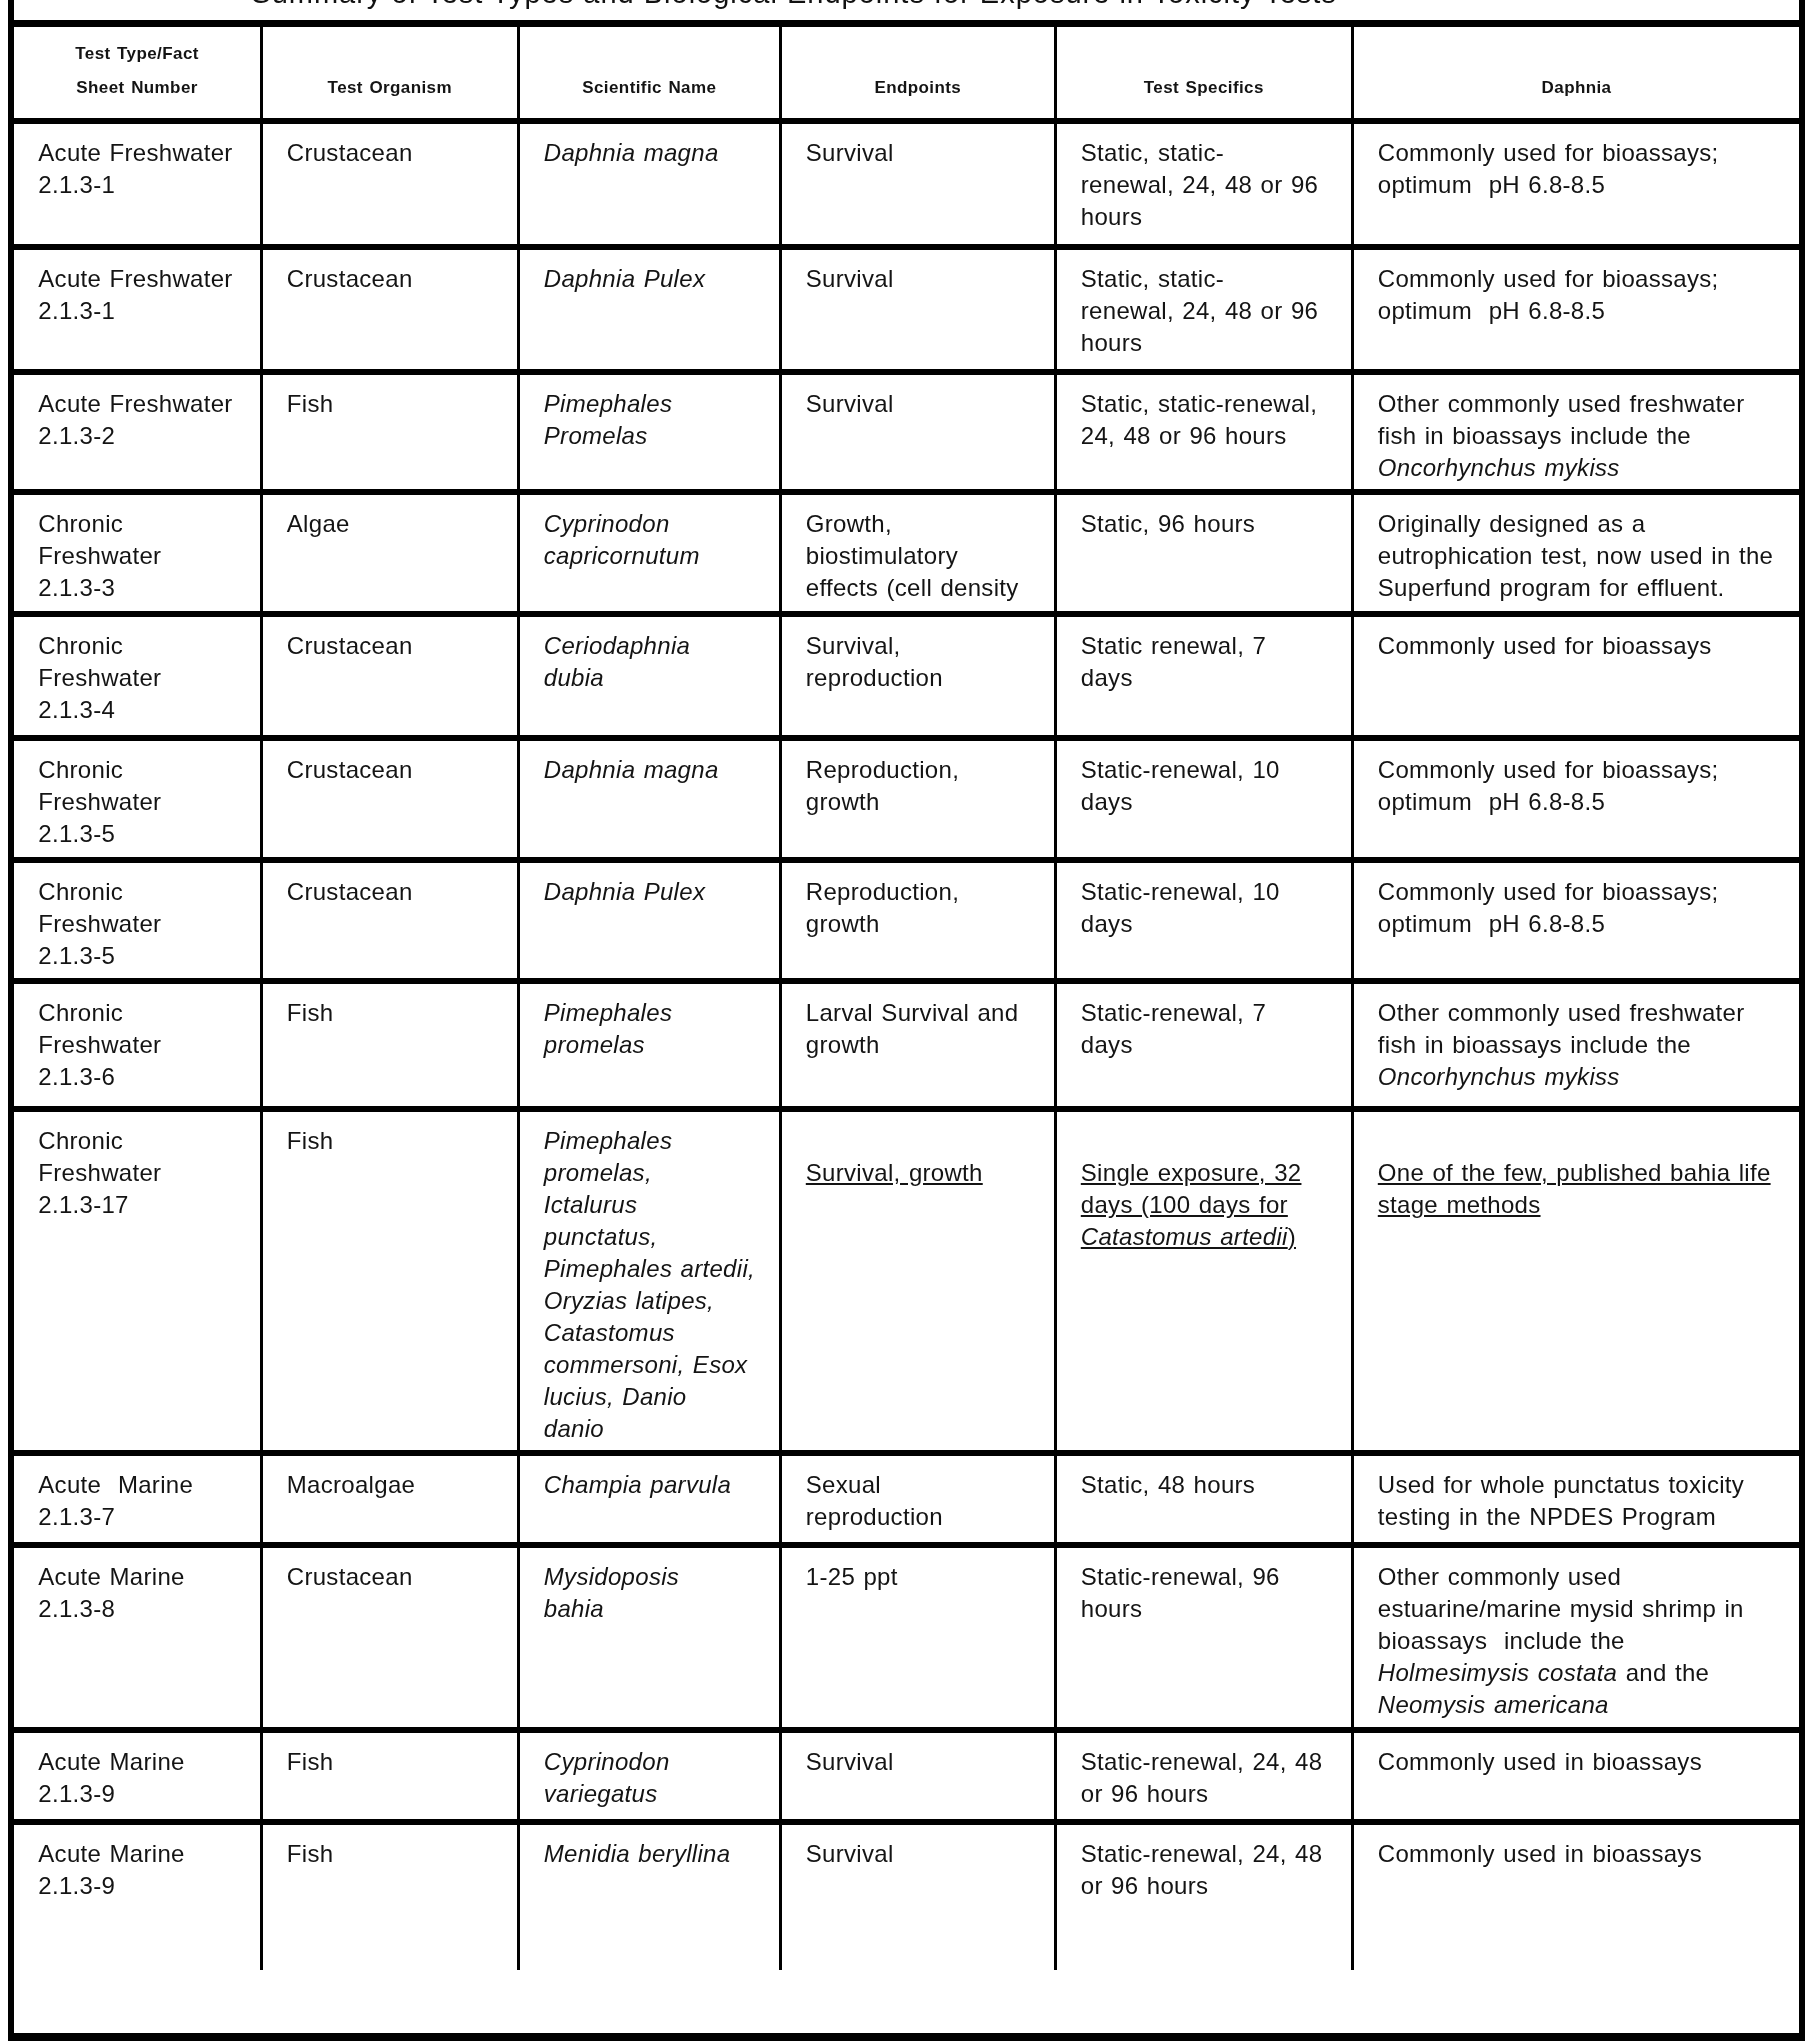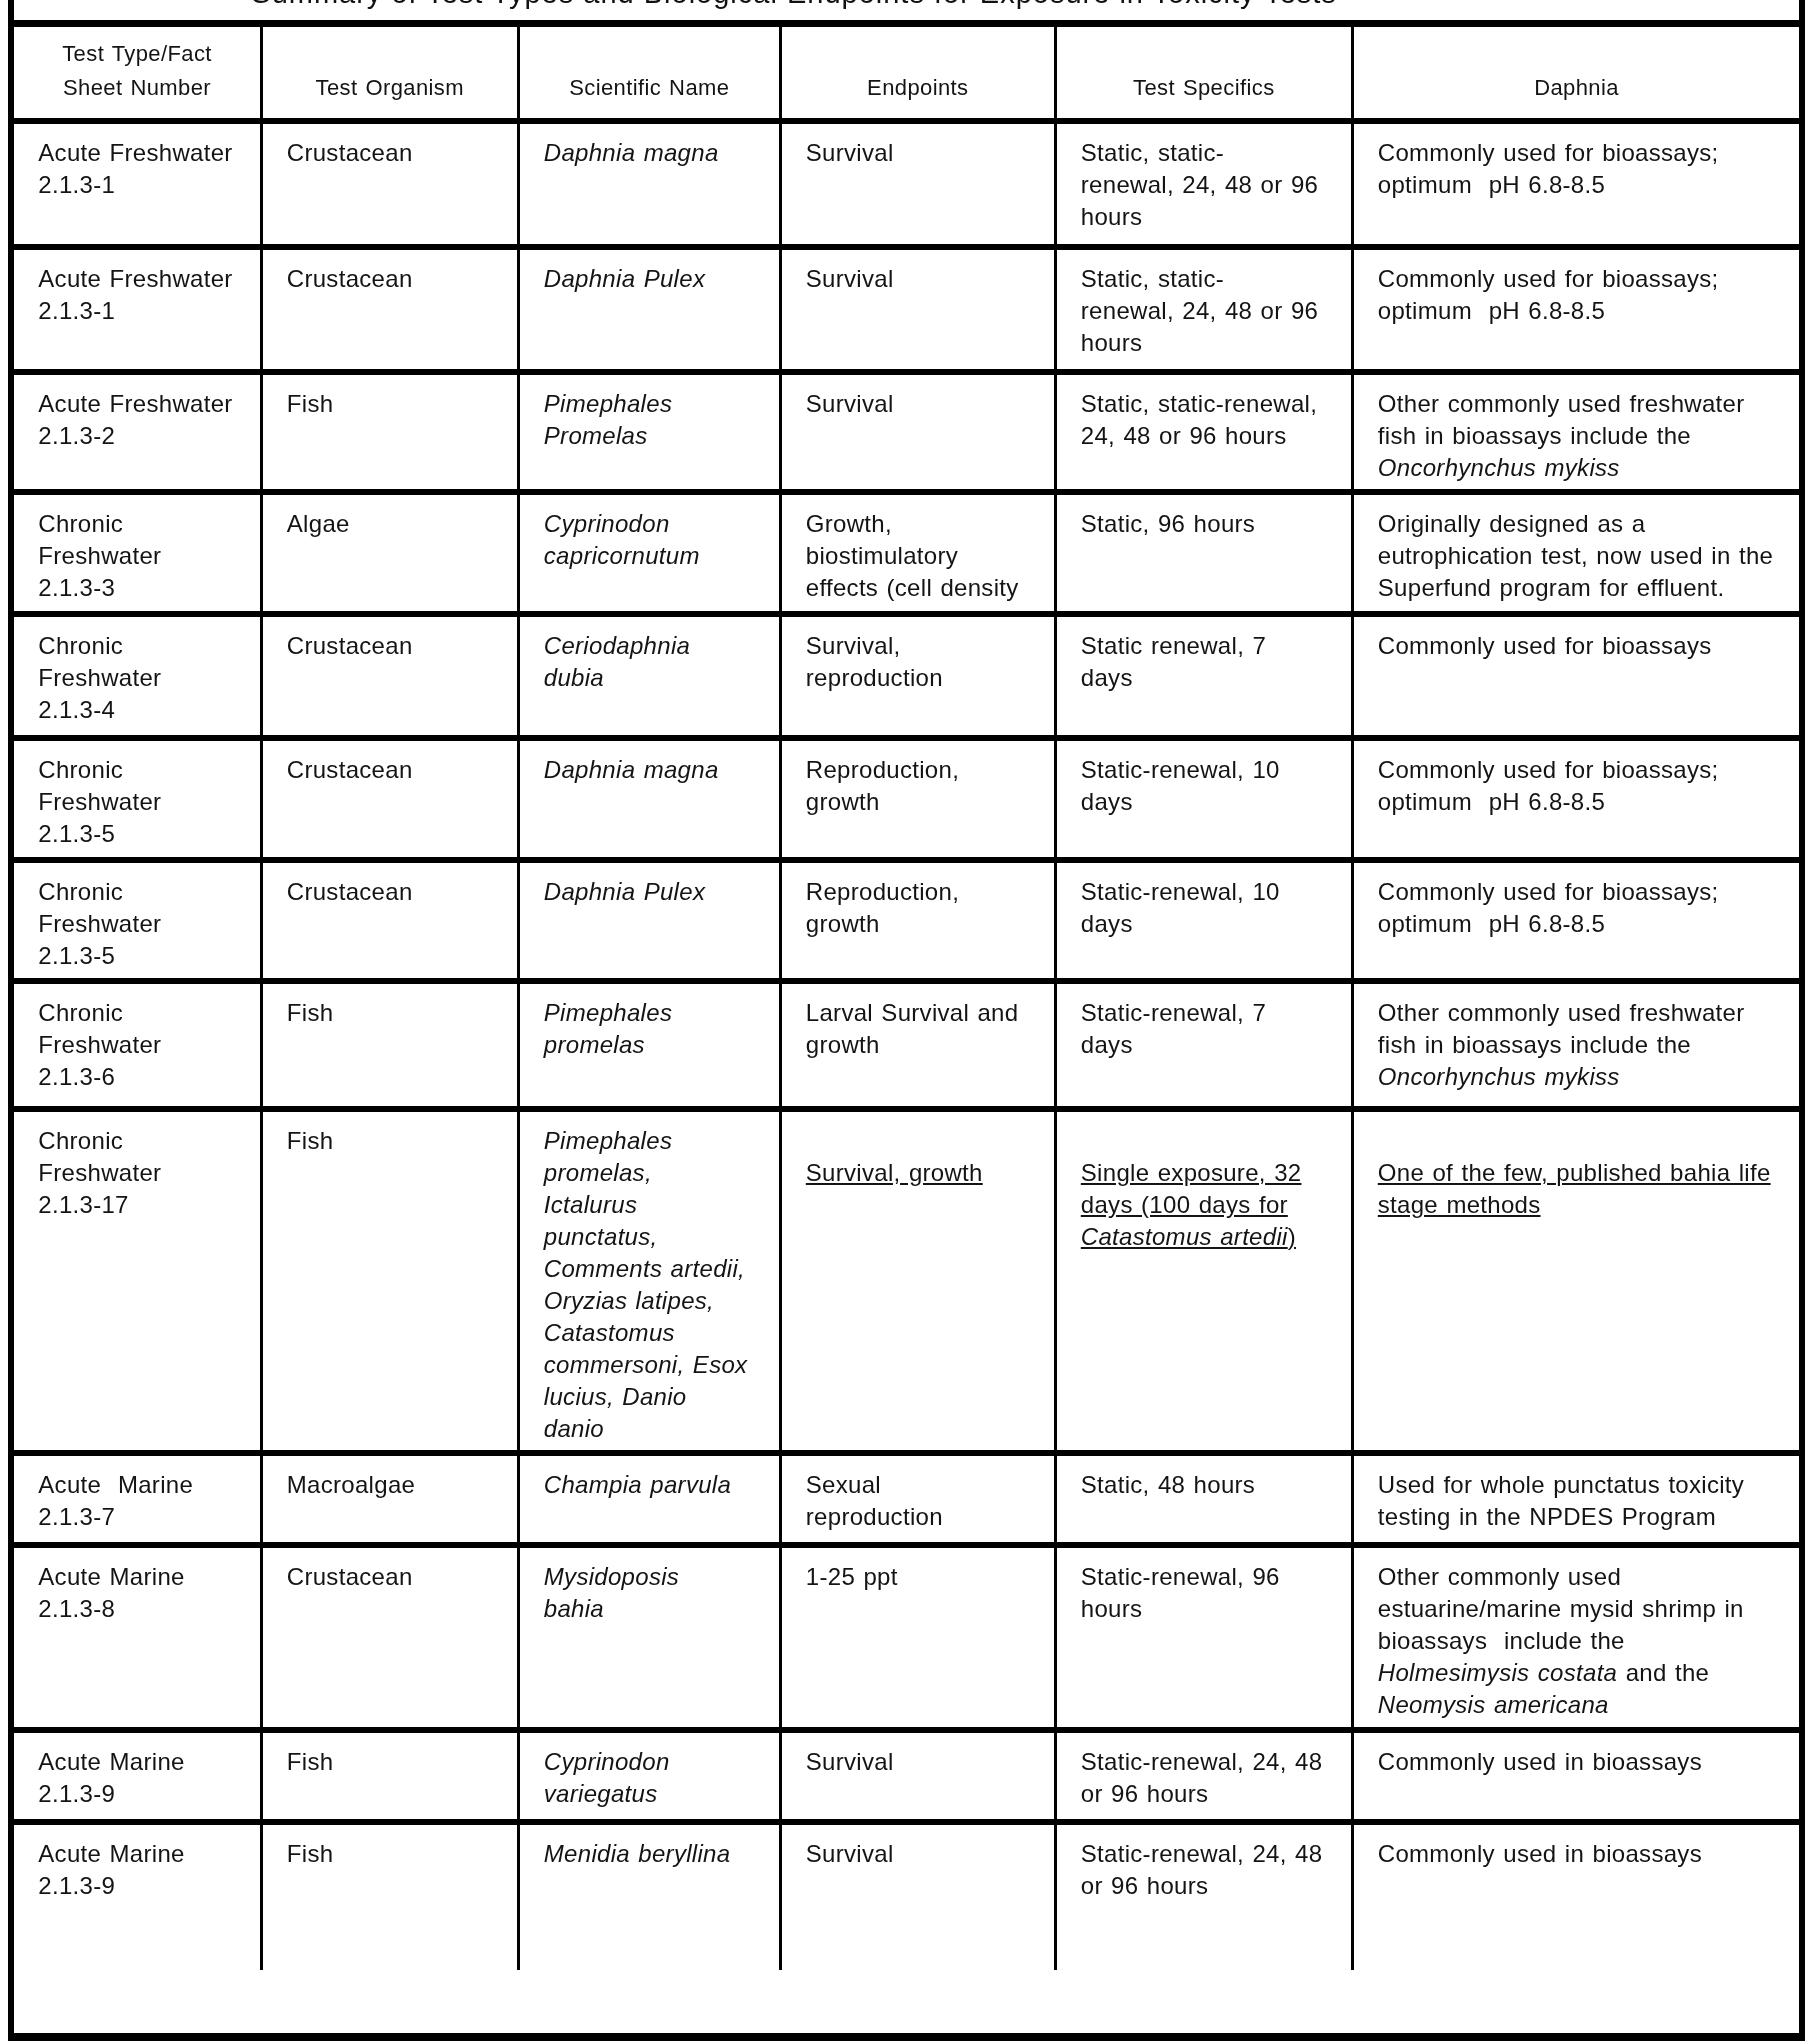--- a/index.html
+++ b/index.html
@@ -24,22 +24,22 @@
   col.c4{width:275px}col.c5{width:297px}col.c6{width:auto}
   th,td{
     border:3.7px solid #000;border-top-width:6.5px;border-bottom-width:6.5px;
     box-sizing:border-box;vertical-align:top;background:#fff;
     font-size:24px;letter-spacing:0.3px;word-spacing:1.4px;
     padding:13px 7.4px 5.6px 24px;
   }
   th:first-child,td:first-child{border-left:0;}
   th:last-child,td:last-child{border-right:0;}
   thead th{
-    border-top:0;vertical-align:bottom;text-align:center;font-weight:400;
-    font-size:22px;letter-spacing:0.4px;padding:9.3px 5.6px 13px 5.6px;height:87px;
+    border-top:0;vertical-align:bottom;text-align:center;font-weight:700;
+    font-size:17px;letter-spacing:0.4px;padding:9.3px 5.6px 13px 5.6px;height:87px;
   }
   tbody tr:last-child td{border-bottom:0;}
   .ln{white-space:pre;line-height:32px;}
   thead .ln{line-height:34px;}
   .it{font-style:italic;}
   
   tbody tr:nth-child(1) td{height:126px}
   tbody tr:nth-child(2) td{height:125px}
   tbody tr:nth-child(3) td{height:118px}
   tbody tr:nth-child(4) td{height:122px}
@@ -304,21 +304,21 @@
             <div class="ln"><span>2.1.3-17</span></div>
           </td>
           <td>
             <div class="ln"><span>Fish</span></div>
           </td>
           <td>
             <div class="ln"><span class="it">Pimephales</span></div>
             <div class="ln"><span class="it">promelas,</span></div>
             <div class="ln"><span class="it">Ictalurus</span></div>
             <div class="ln"><span class="it">punctatus,</span></div>
-            <div class="ln"><span class="it">Comments artedii,</span></div>
+            <div class="ln"><span class="it">Pimephales artedii,</span></div>
             <div class="ln"><span class="it">Oryzias latipes,</span></div>
             <div class="ln"><span class="it">Catastomus</span></div>
             <div class="ln"><span class="it">commersoni, Esox</span></div>
             <div class="ln"><span class="it">lucius, Danio</span></div>
             <div class="ln"><span class="it">danio</span></div>
           </td>
           <td>
             <div class="ln"><span>Survival, growth</span></div>
           </td>
           <td>

